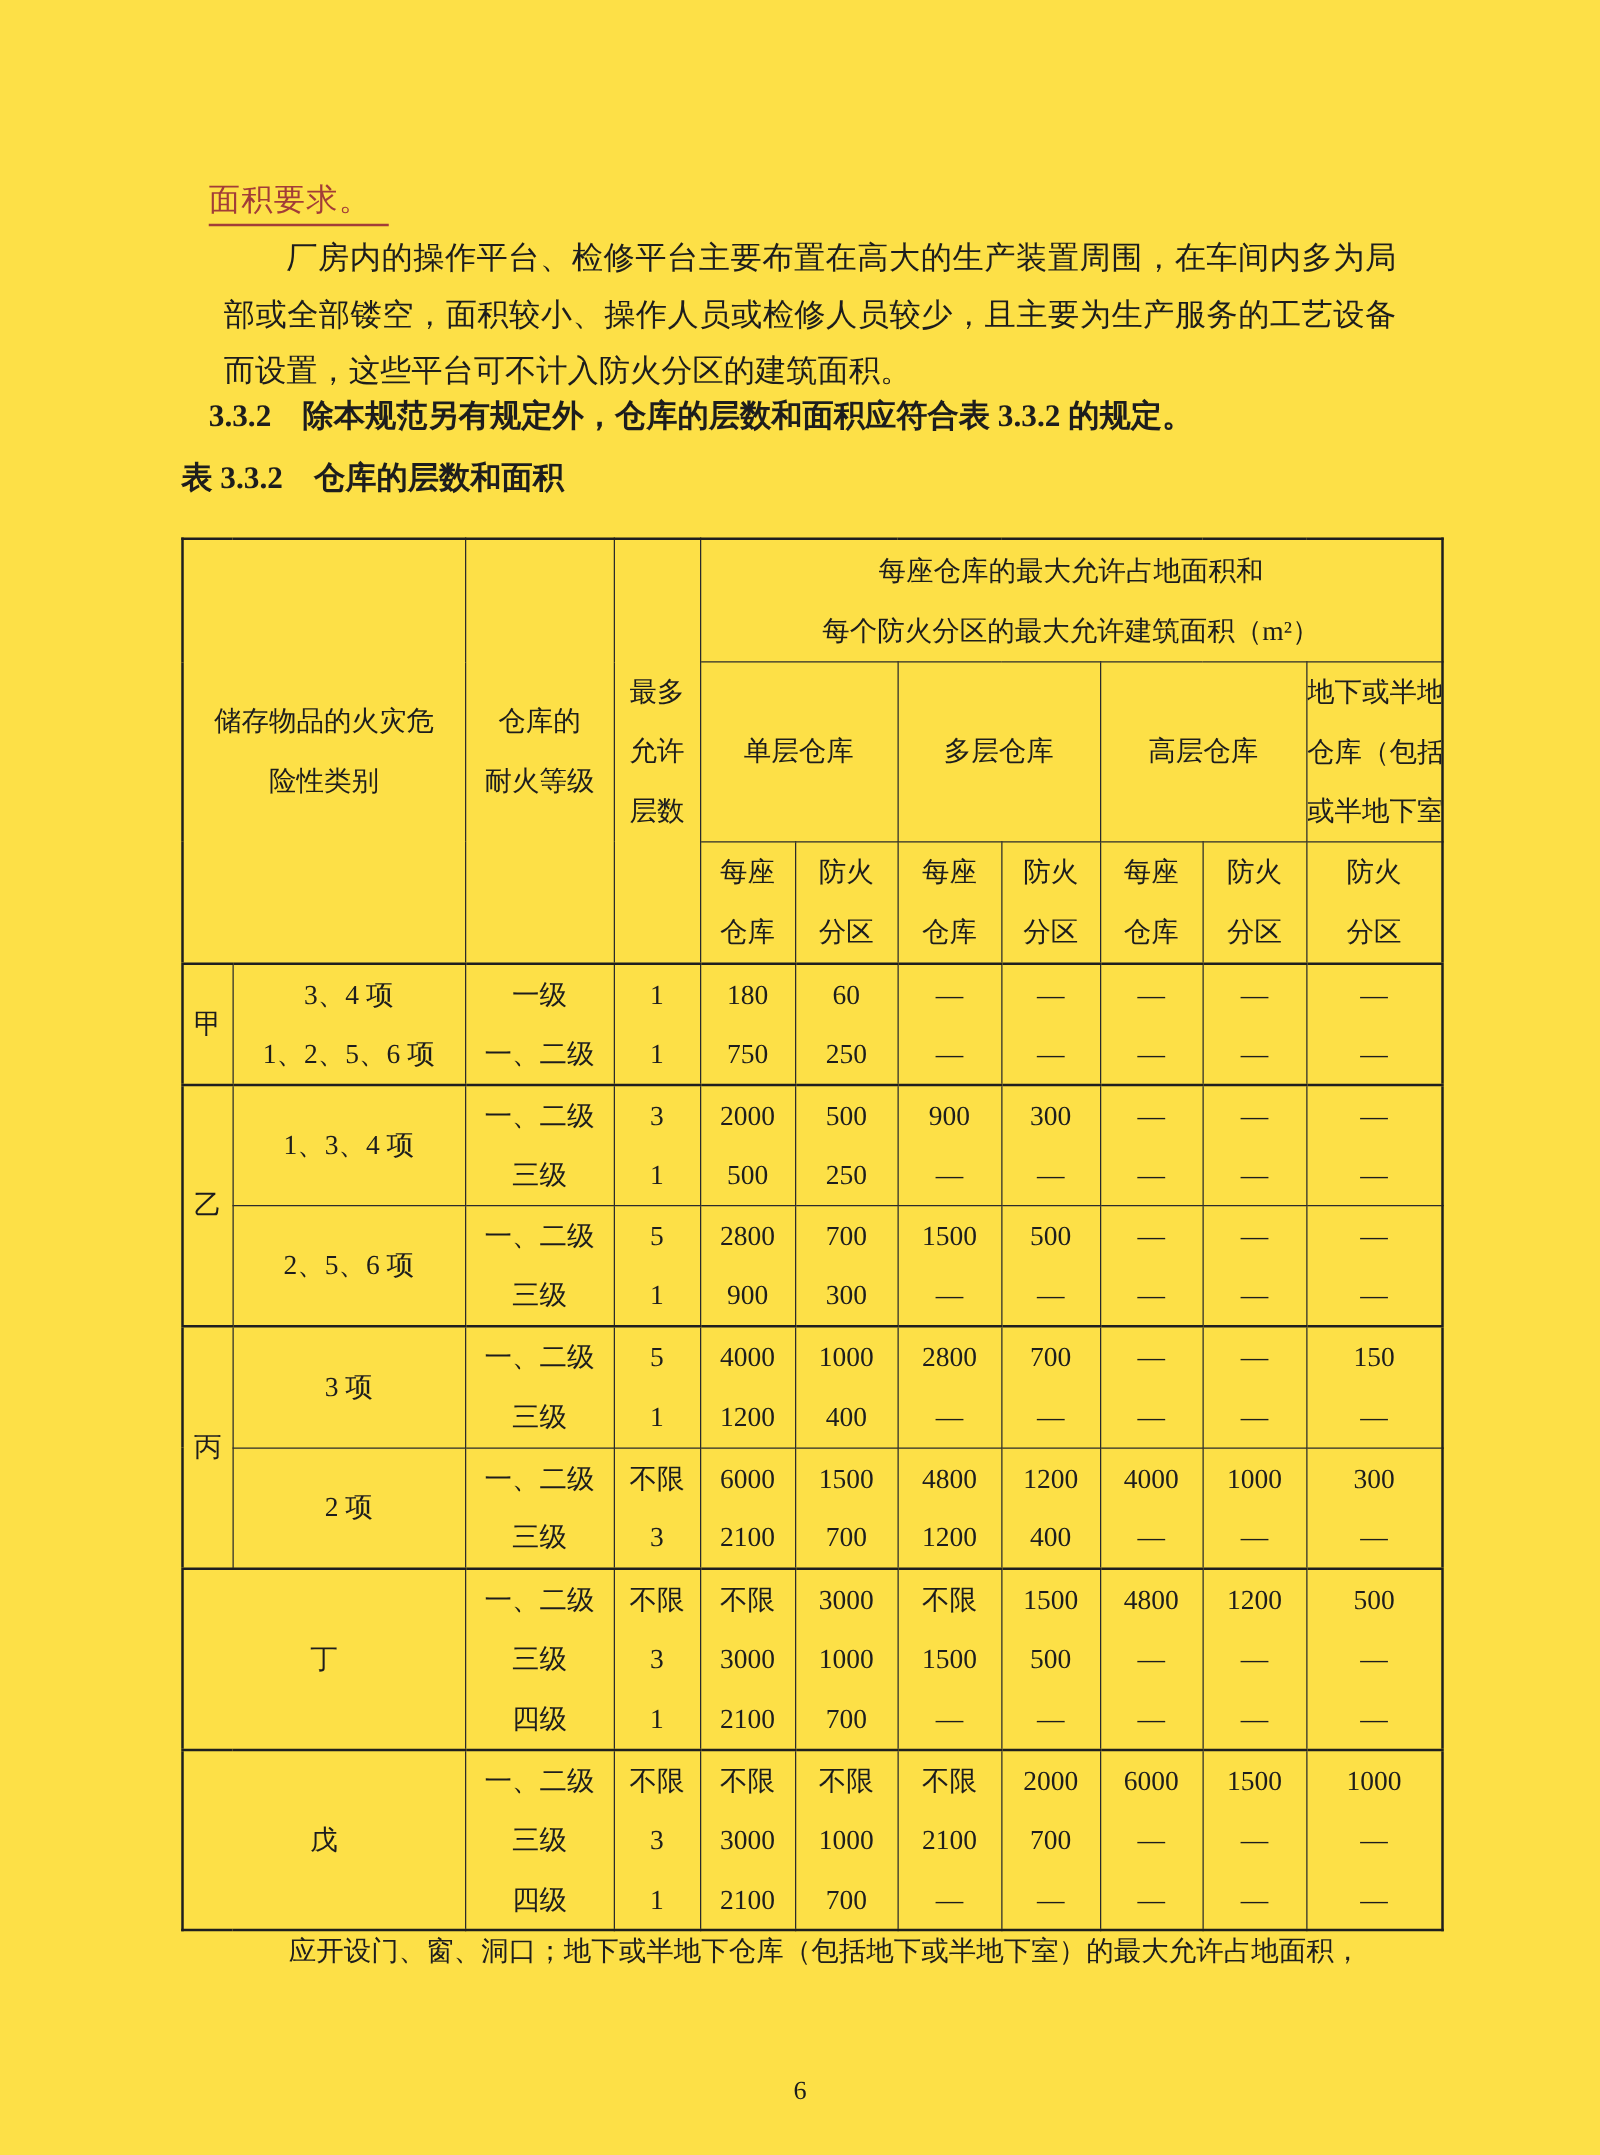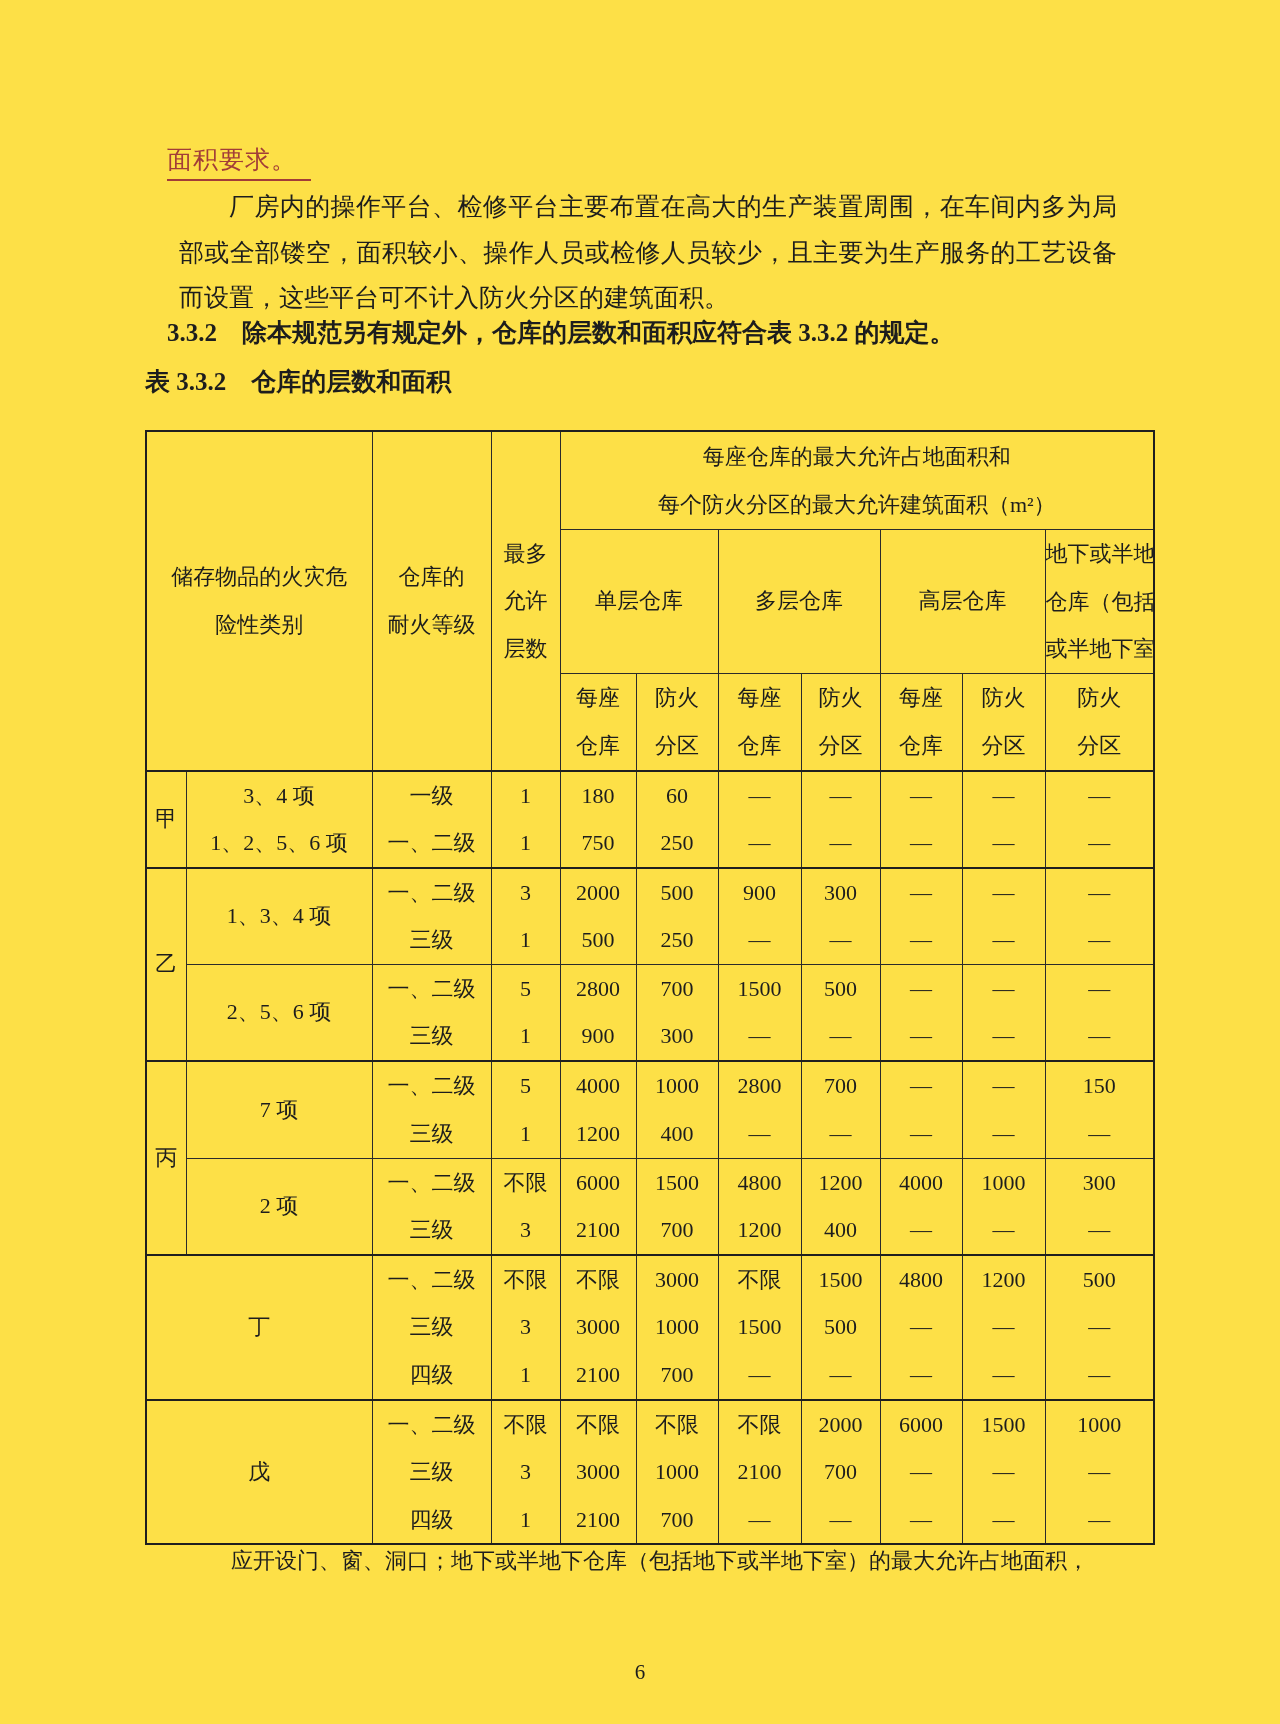--- a/index.html
+++ b/index.html
@@ -290,21 +290,21 @@
             </td>
         <td>
               <div class="ln">—</div>
               <div class="ln">—</div>
             </td>
       </tr>
 
       <tr class="sec rh96">
         <td class="lab" rowspan="2">丙</td>
         <td>
-              <div class="ln">7 项</div>
+              <div class="ln">3 项</div>
             </td>
         <td>
               <div class="ln">一、二级</div>
               <div class="ln">三级</div>
             </td>
         <td>
               <div class="ln">5</div>
               <div class="ln">1</div>
             </td>
         <td>

